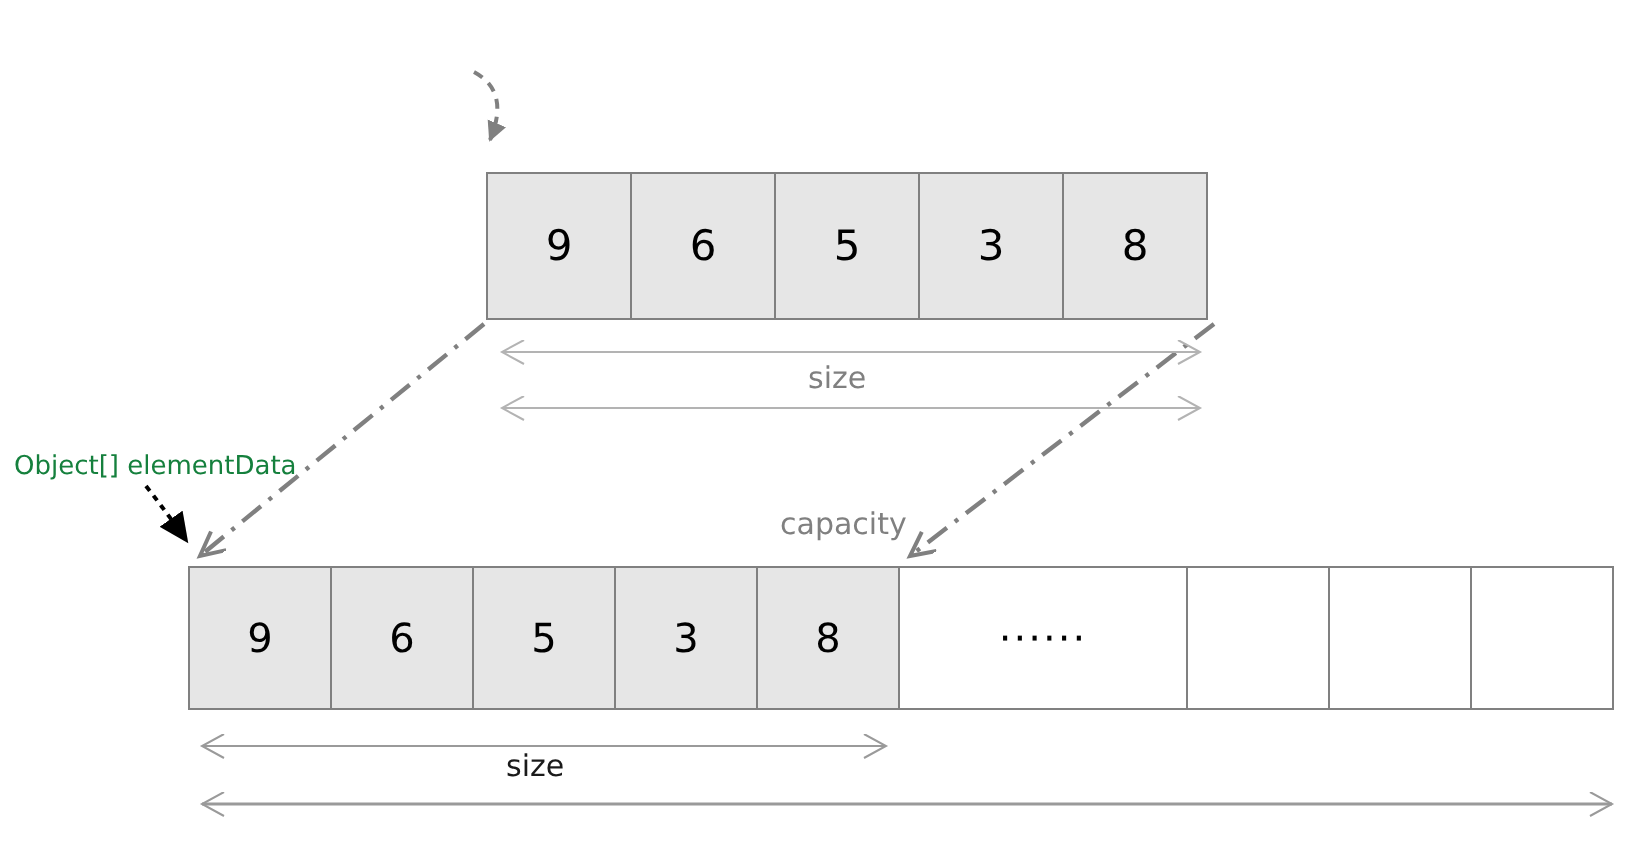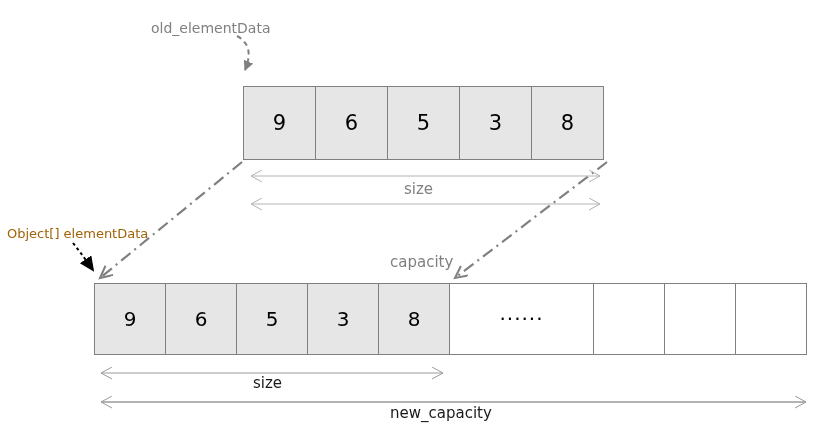--- a/index.html
+++ b/index.html
@@ -72,21 +72,21 @@
     color: #000000;
   }
 
   
   .label {
     position: absolute;
     white-space: nowrap;
     line-height: 1;
   }
   .label-muted { color: #808080; }
-  .label-blue  { color: #a16207; }
+  .label-blue  { color: #15803d; }
   .label-dark  { color: #1a1a1a; }
 
   #label-old-elementdata {
     left: 151px; top: 21px;
     font-size: 14px;
   }
   #label-object-elementdata {
     left: 7px; top: 227px;
     font-size: 13px;
   }
@@ -176,25 +176,23 @@
     <div class="cell filled w-normal">3</div>
     <div class="cell filled w-normal">8</div>
     <div class="cell w-wide">
       <span class="ellipsis-text">······</span>
     </div>
     <div class="cell w-normal"></div>
     <div class="cell w-normal"></div>
     <div class="cell w-normal"></div>
   </div>
 
-  <div class="label label-muted" id="label-old-elementdata">old_elementData</div>
 
   <div class="label label-blue" id="label-object-elementdata">Object[] elementData</div>
 
   <div class="label label-muted" id="label-size-top">size</div>
 
   <div class="label label-muted" id="label-capacity-top">capacity</div>
 
   <div class="label label-dark" id="label-size-bottom">size</div>
 
-  <div class="label label-dark" id="label-new-capacity">new_capacity</div>
 
 </div>
 
 </body></html>

